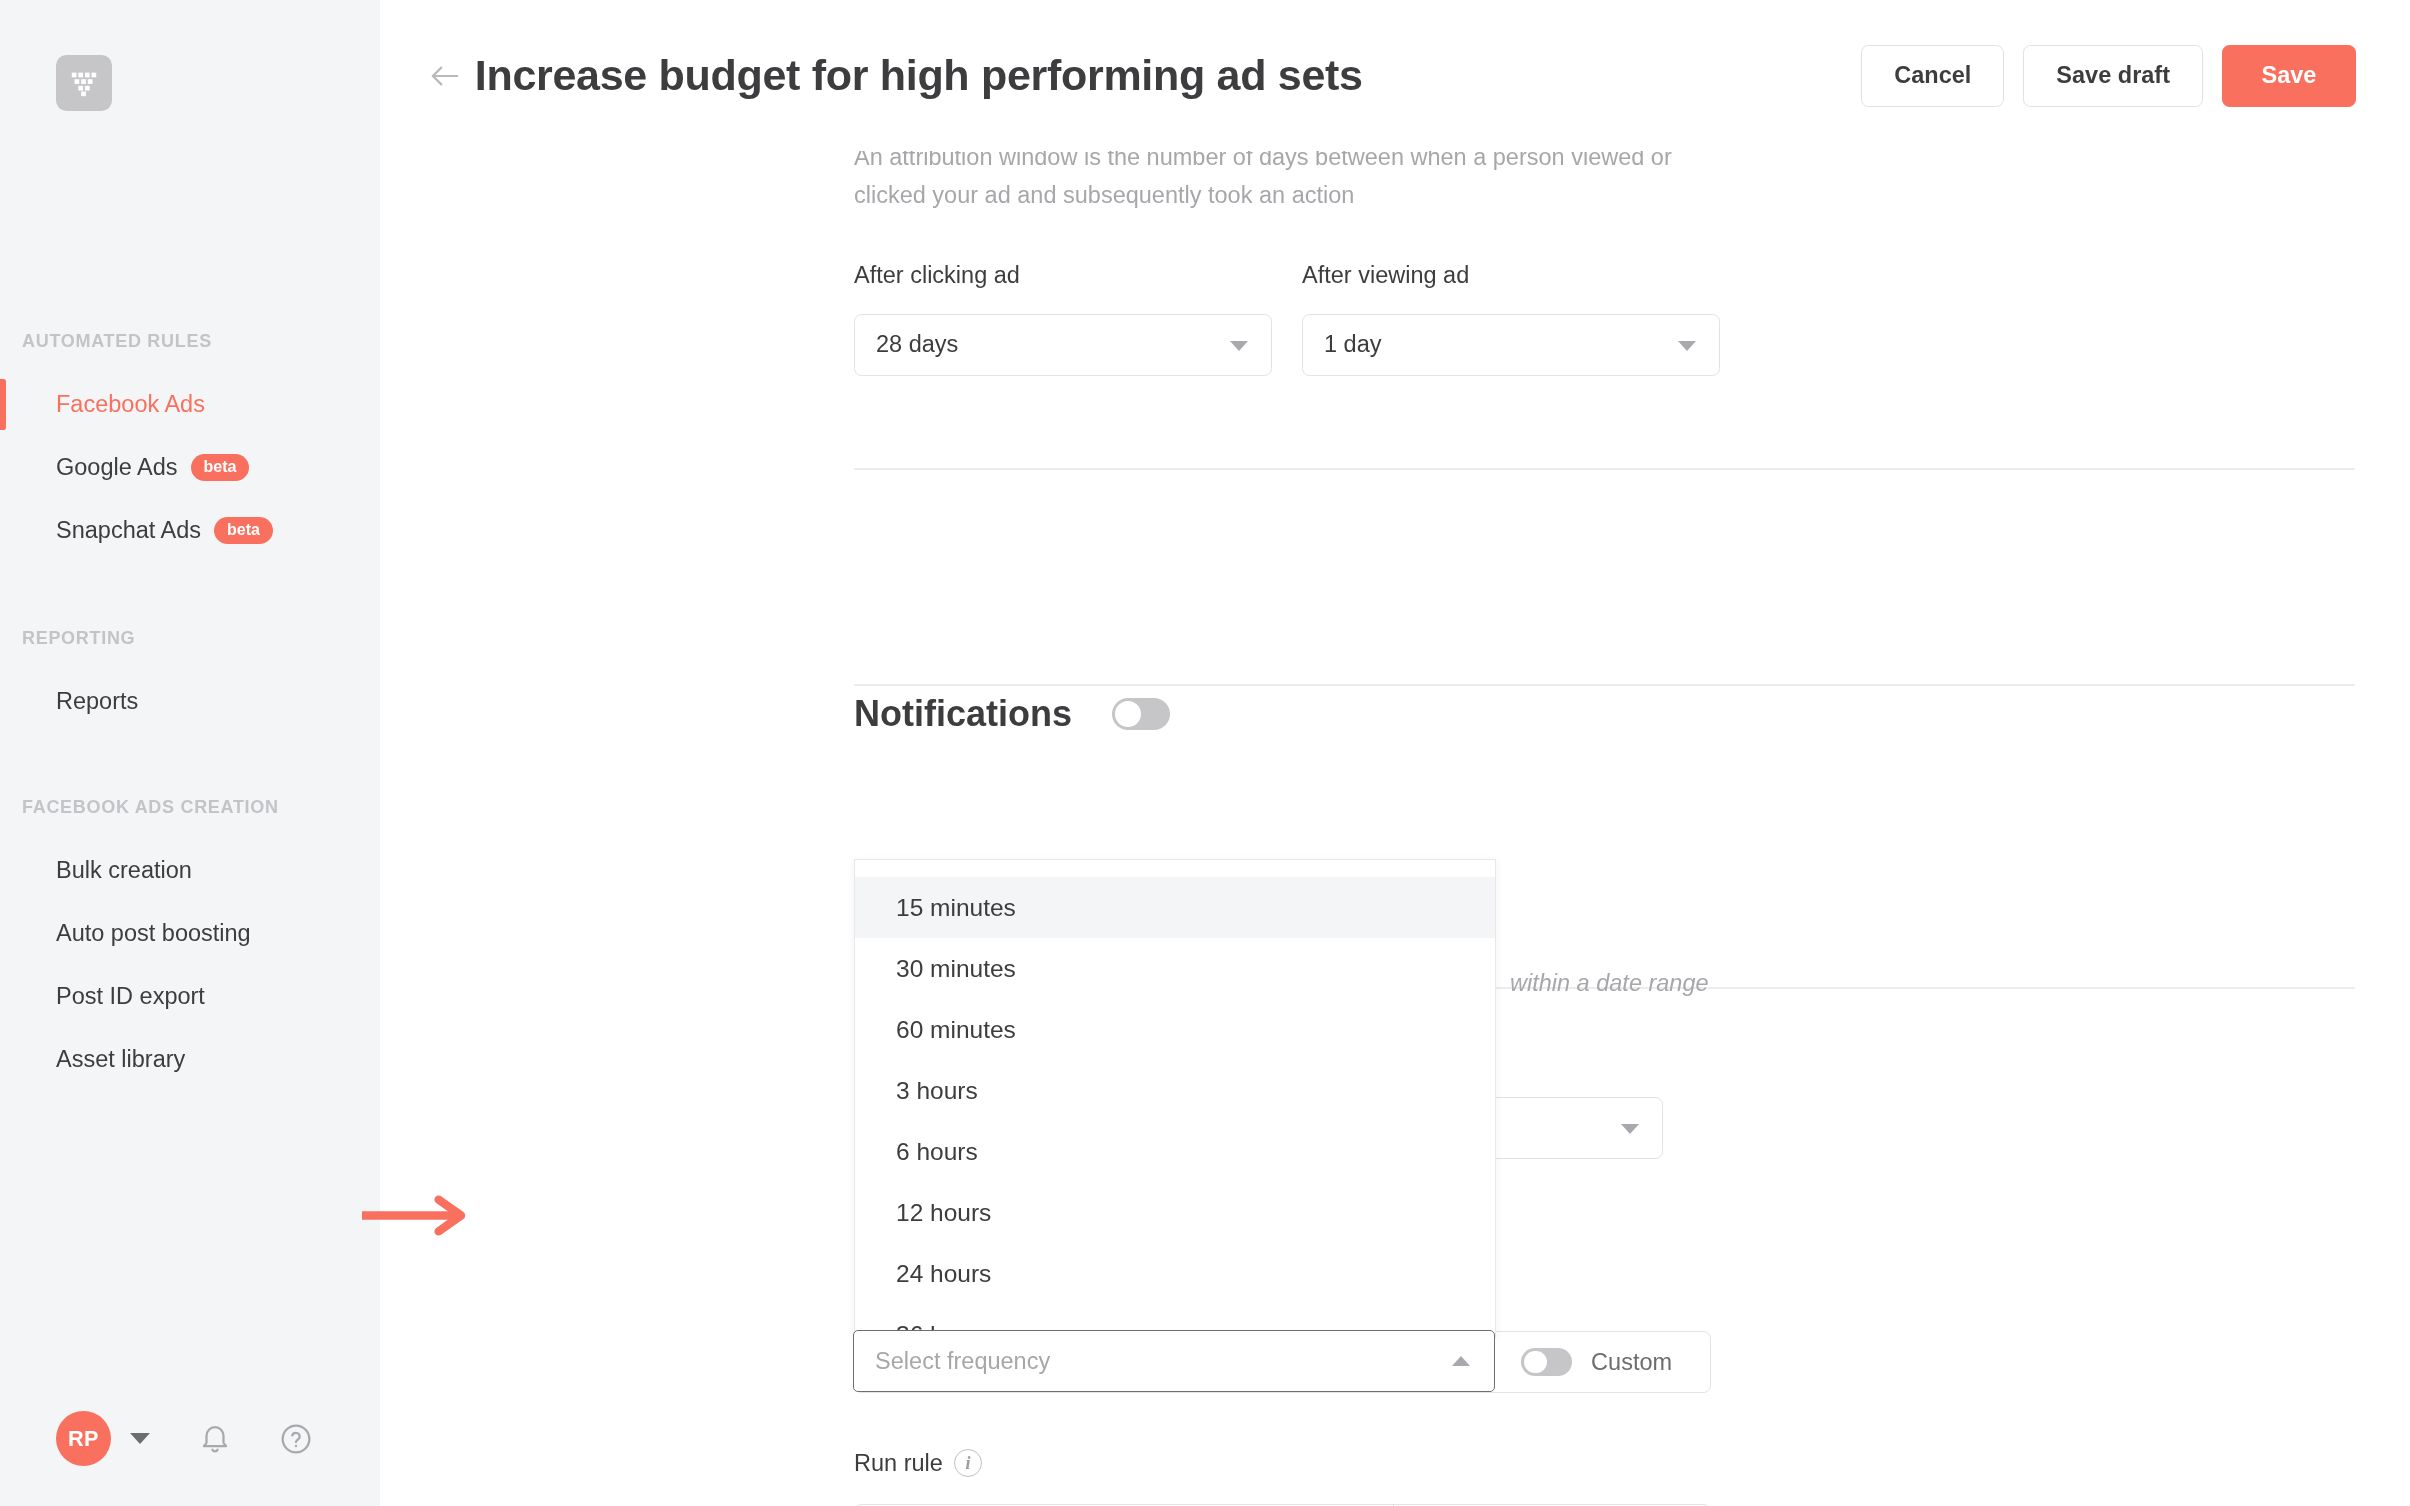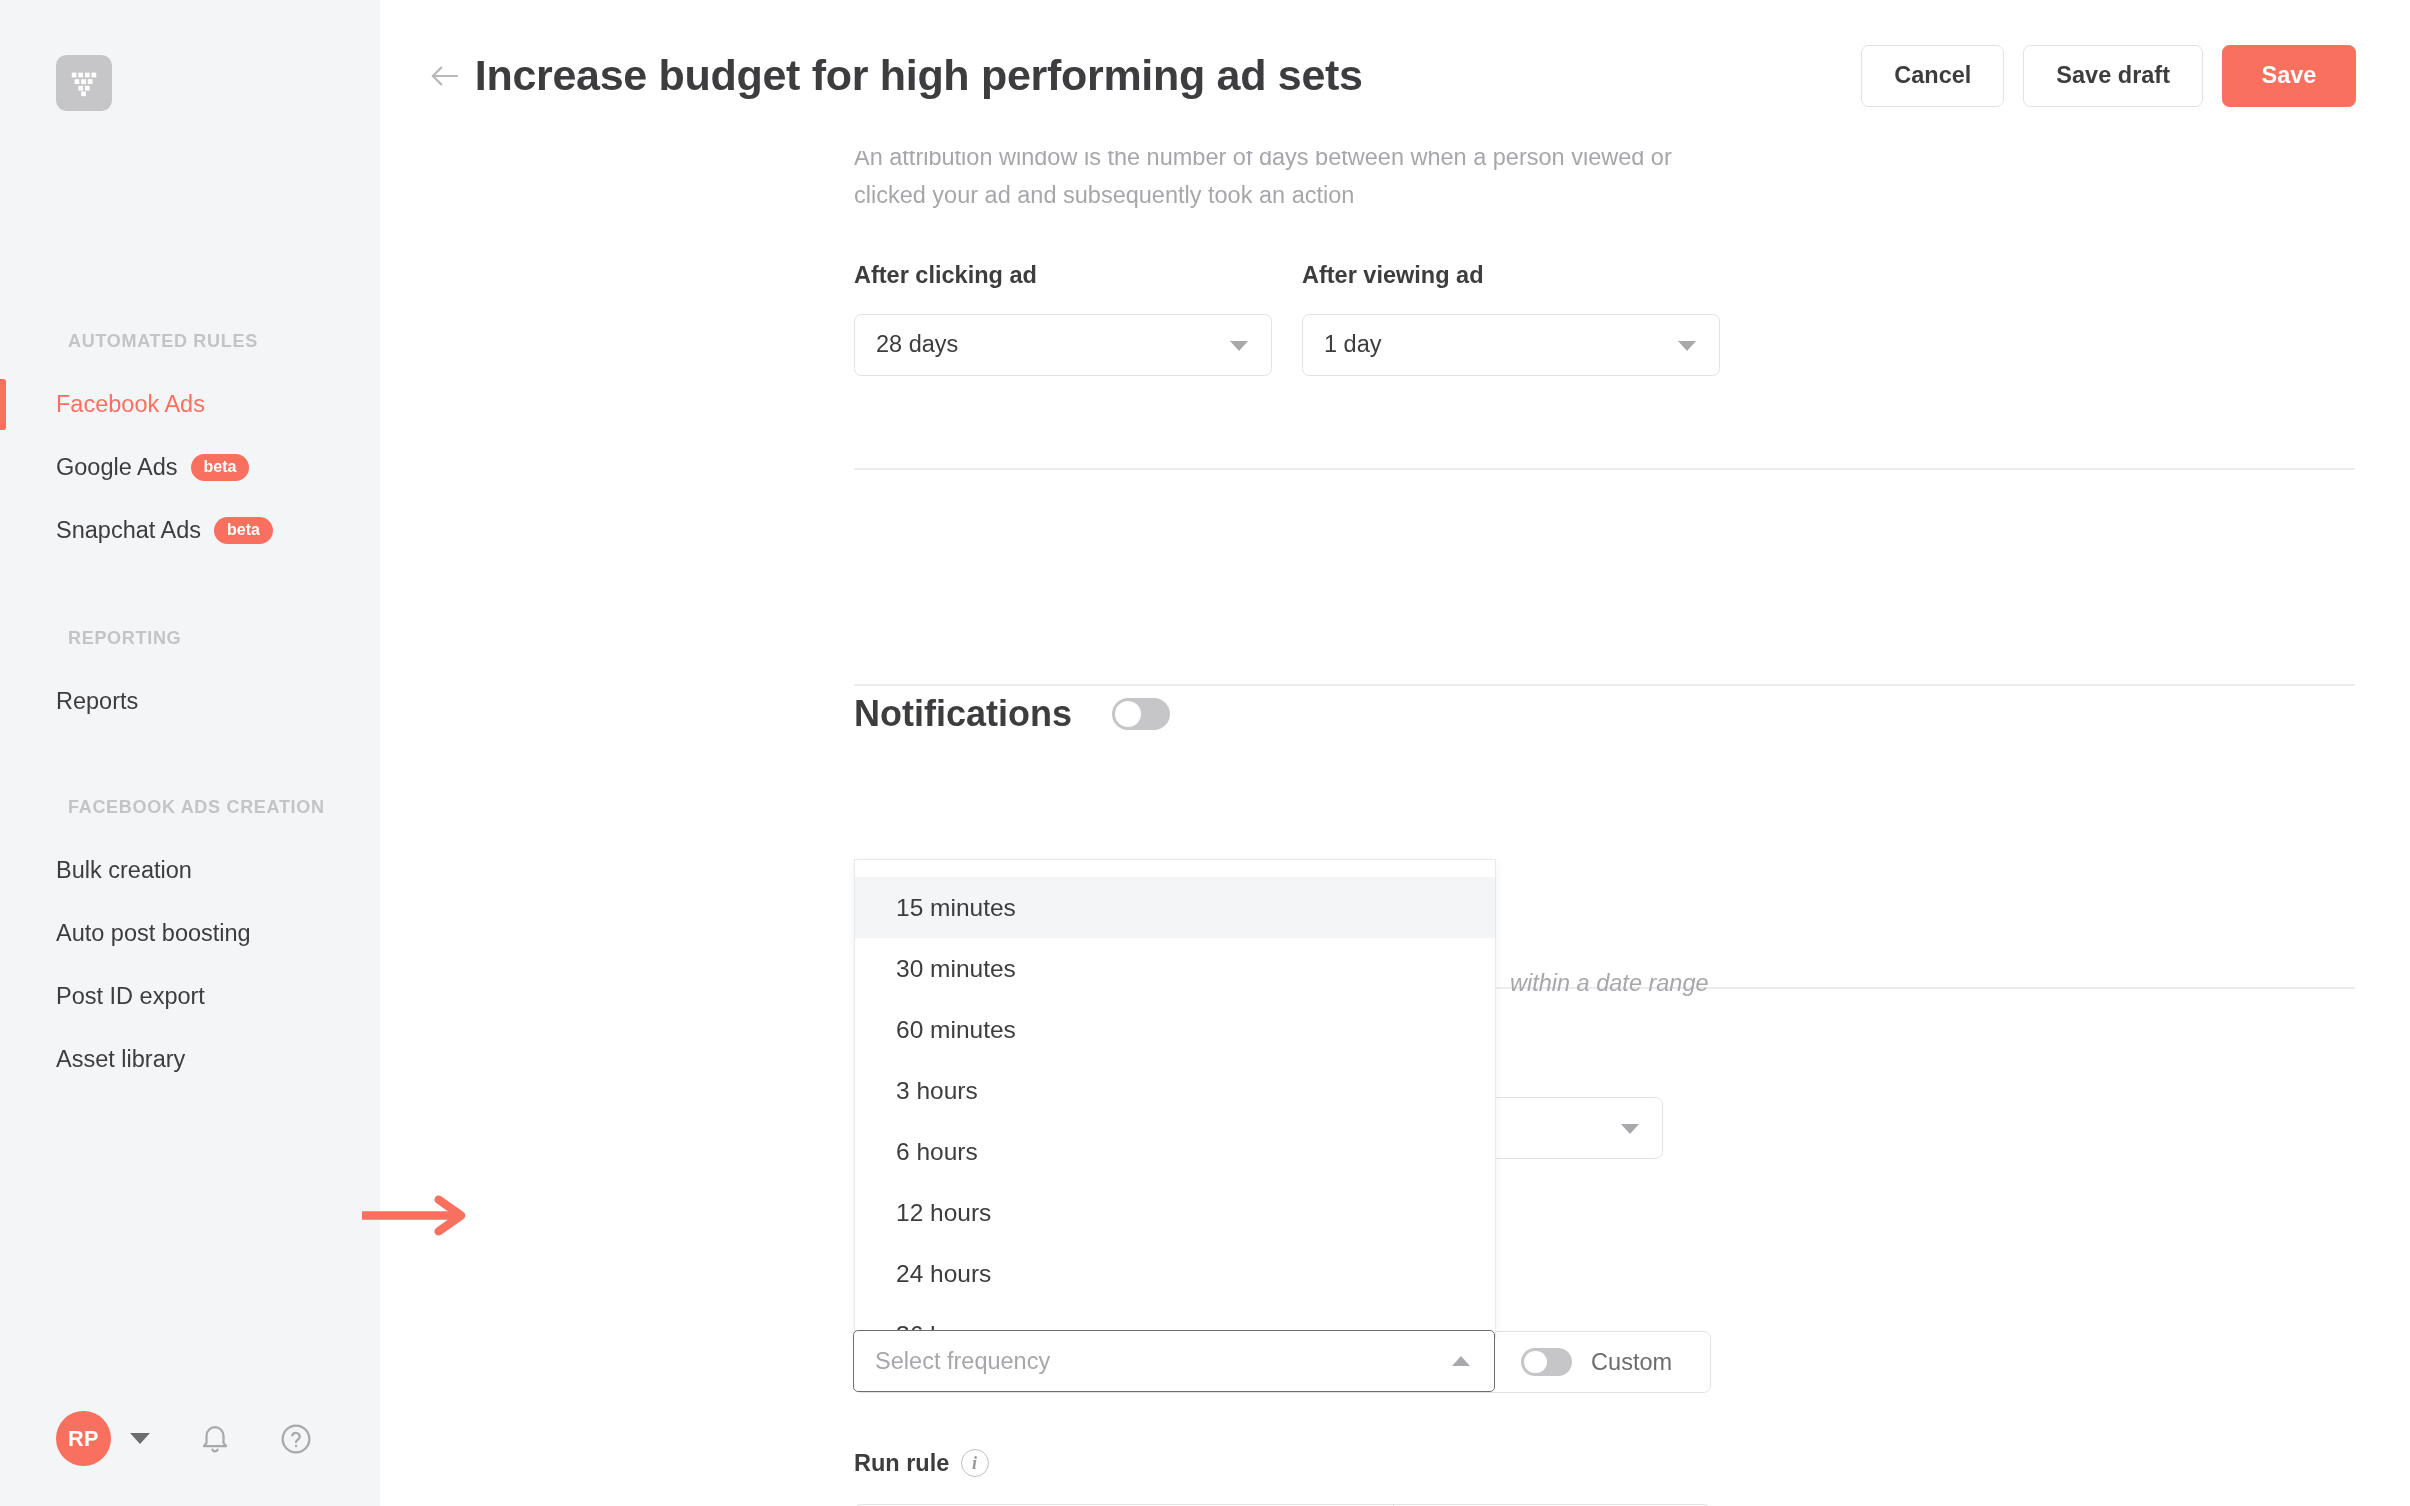--- a/index.html
+++ b/index.html
@@ -23,21 +23,21 @@
     width: 56px; height: 56px; border-radius: 10.4px;
     background: #c6c6c8;
     display: flex; align-items: center; justify-content: center;
   }
   .logo-tile svg { display: block; }
 
   .nav { position: absolute; left: 0; top: 331px; width: 380px; }
   .nav-group { margin-bottom: 0; }
   .nav-heading {
     font-size: 18px; font-weight: 700; letter-spacing: 0.7px;
-    color: #c3c4c7; padding-left: 68px; text-transform: uppercase;
+    color: #c3c4c7; padding-left: 22px; text-transform: uppercase;
     margin-bottom: 21px;
   }
   .nav-item {
     position: relative;
     display: flex; align-items: center; gap: 13px;
     padding: 0 0 0 56px;
     height: 63px;
     font-size: 23.5px; color: #3d3c3e;
     cursor: pointer;
   }
@@ -106,21 +106,21 @@
   .hr {
     position: absolute; left: 474px; right: 56px; height: 1.9px; background: #ececee;
   }
 
   .helper-text {
     position: absolute; left: 474px; top: 0px; width: 819px;
     font-size: 23.5px; line-height: 38px; color: #a7a7ab;
   }
 
   .field-label {
-    font-size: 23.5px; font-weight: 700; color: #3d3c3e;
+    font-size: 23.5px; font-weight: 400; color: #3d3c3e;
   }
 
   .select-box {
     border: 1.9px solid #e2e2e4; border-radius: 7.5px; background: #fff;
     height: 62px; display: flex; align-items: center;
     padding: 0 21px; font-size: 23.5px; color: #3d3c3e;
     cursor: pointer; position: relative;
   }
   .select-box .tri-down {
     position: absolute; right: 22.6px; top: 50%; margin-top: -3.8px;

